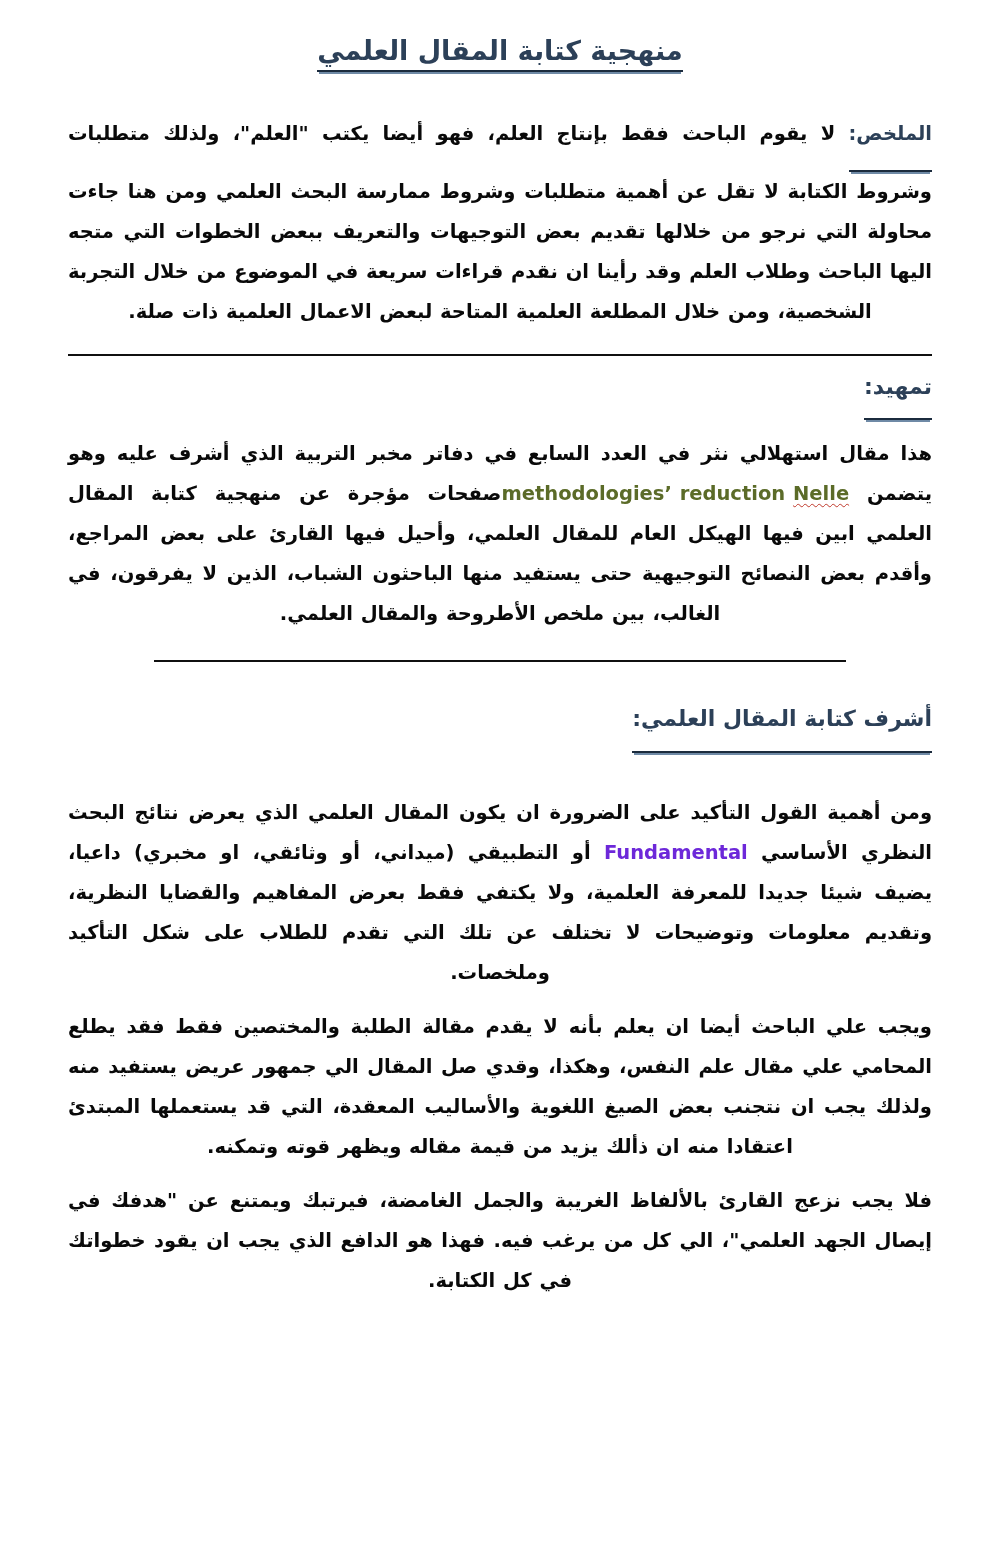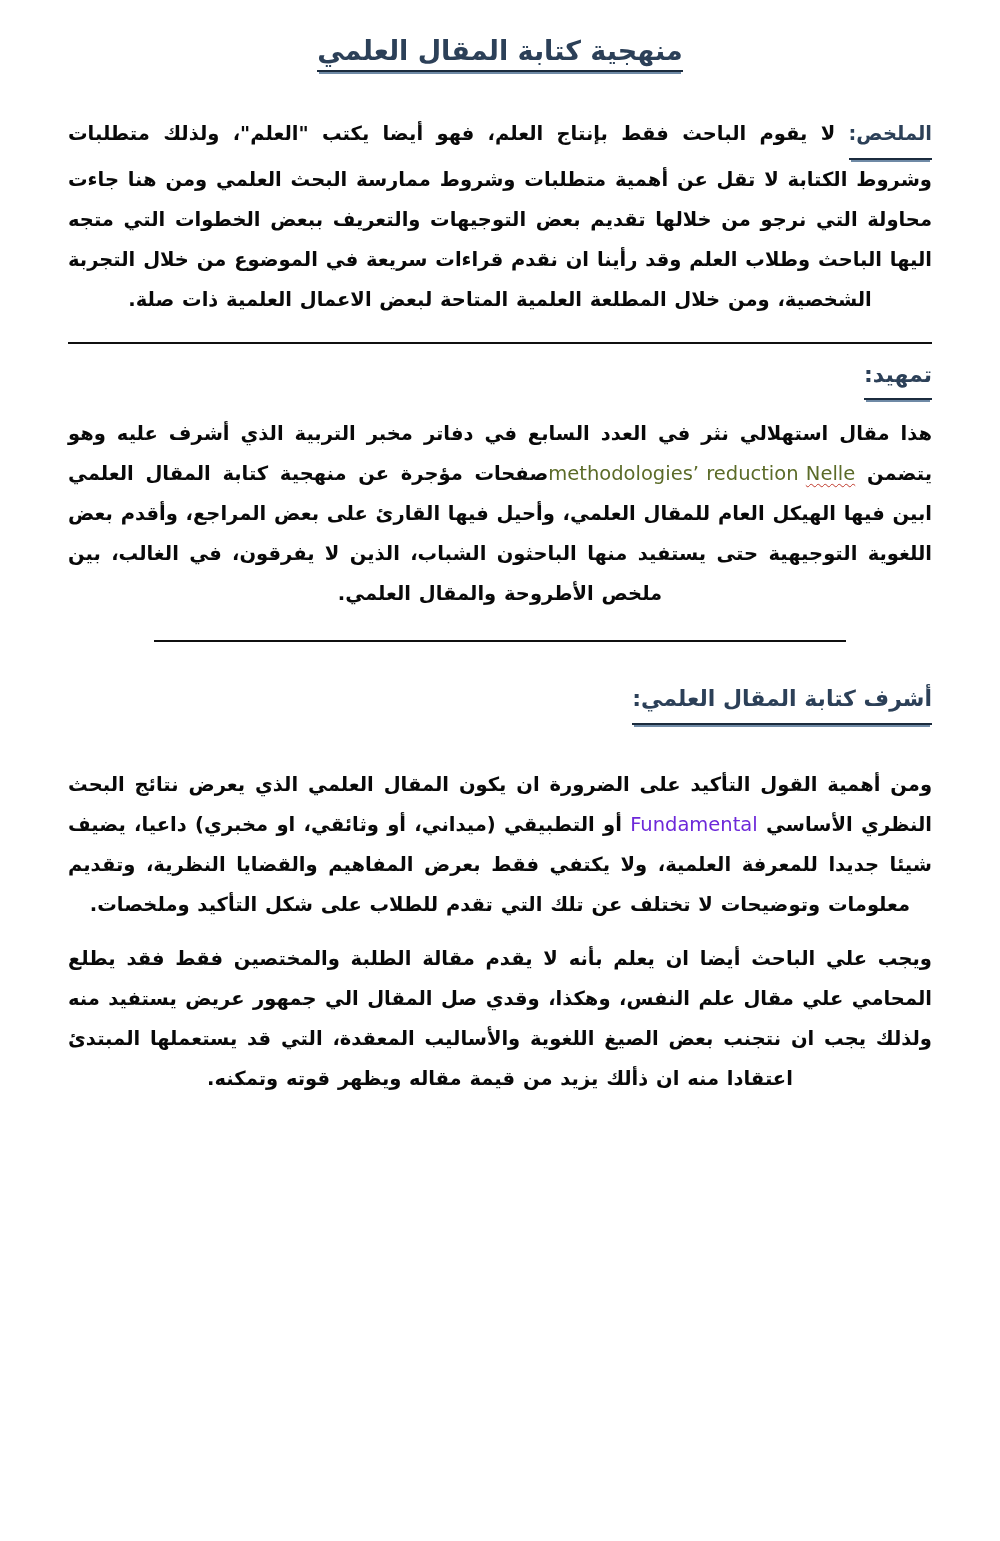--- a/index.html
+++ b/index.html
@@ -53,31 +53,31 @@
     line-height: 1.4;
     direction: rtl;
     text-align: right;
     margin: 0;
     padding: 0;
   }
   .sec-head .hd-inner {
     display: inline-block;
     border-bottom: 2.5px solid #1b2b3d;
     box-shadow: 0 4px 0 -2px #6f8aa6;
-    padding-bottom: 8px;
+    padding-bottom: 16px;
   }
 
   
   .inline-head {
     color: #2c4058;
     font-weight: bold;
     display: inline-block;
     border-bottom: 2.5px solid #1b2b3d;
     box-shadow: 0 4px 0 -2px #6f8aa6;
-    padding-bottom: 4px;
+    padding-bottom: 16px;
   }
 
   
   .para {
     direction: rtl;
     text-align: justify;
     text-align-last: center;
     font-size: 19.5px;
     font-weight: bold;
     line-height: 2.05;
@@ -90,21 +90,21 @@
     text-align: justify;
     text-align-last: center;
   }
   .para.block {
     text-align: justify;
     text-align-last: center;
   }
 
   .en {
     font-family: "DejaVu Sans", "Liberation Sans", sans-serif;
-    font-weight: normal;
+    font-weight: bold;
     direction: ltr;
     unicode-bidi: embed;
     display: inline-block;
   }
   .en-green { color: #5b6b28; }
   .en-olive { color: #6d28d9; }
 
   .spell {
     text-decoration: underline;
     text-decoration-style: wavy;
@@ -150,21 +150,21 @@
   <hr class="rule-full">
 
   <div class="sec-head">
     <span class="hd-inner">تمهيد:</span>
   </div>
 
   <div class="gap-sm"></div>
 
   <p class="para block"><span>هذا مقال استهلالي نثر في العدد السابع في دفاتر مخبر التربية الذي أشرف عليه وهو يتضمن</span>
     <span class="en en-green"><span>methodologies’ reduction</span>
-      <span class="spell">Nelle</span></span><span>صفحات مؤجرة عن منهجية كتابة المقال العلمي ابين فيها الهيكل العام للمقال العلمي، وأحيل فيها القارئ على بعض المراجع، وأقدم بعض اللغوية التوجيهية حتى يستفيد منها الباحثون الشباب، الذين لا يفرقون، في الغالب، بين ملخص الأطروحة والمقال العلمي.</span></p>
+      <span class="spell">Nelle</span></span><span>صفحات مؤجرة عن منهجية كتابة المقال العلمي ابين فيها الهيكل العام للمقال العلمي، وأحيل فيها القارئ على بعض المراجع، وأقدم بعض النصائح التوجيهية حتى يستفيد منها الباحثون الشباب، الذين لا يفرقون، في الغالب، بين ملخص الأطروحة والمقال العلمي.</span></p>
 
   <hr class="rule-short">
 
   <div class="gap-md"></div>
 
   <div class="sec-head">
     <span class="hd-inner">أشرف كتابة المقال العلمي:</span>
   </div>
 
   <div class="gap-md"></div>
@@ -175,14 +175,15 @@
   <p class="para block"><span>ومن أهمية القول التأكيد على الضرورة ان يكون المقال العلمي الذي يعرض نتائج البحث النظري الأساسي</span>
     <span class="en en-olive">Fundamental</span>
     <span>أو التطبيقي (ميداني، أو وثائقي، او مخبري) داعيا، يضيف شيئا جديدا للمعرفة العلمية، ولا يكتفي فقط بعرض المفاهيم والقضايا النظرية، وتقديم معلومات وتوضيحات لا تختلف عن تلك التي تقدم للطلاب على شكل التأكيد وملخصات.</span></p>
 
   <div class="gap-sm"></div>
 
   <p class="para block">ويجب علي الباحث أيضا ان يعلم بأنه لا يقدم مقالة الطلبة والمختصين فقط فقد يطلع المحامي علي مقال علم النفس، وهكذا، وقدي صل المقال الي جمهور عريض يستفيد منه ولذلك يجب ان نتجنب بعض الصيغ اللغوية والأساليب المعقدة، التي قد يستعملها المبتدئ اعتقادا منه ان ذألك يزيد من قيمة مقاله ويظهر قوته وتمكنه.</p>
 
   <div class="gap-sm"></div>
 
+  <p class="para block">فلا يجب نزعج القارئ بالألفاظ الغريبة والجمل الغامضة، فيرتبك ويمتنع عن "هدفك في إيصال الجهد العلمي"، الي كل من يرغب فيه. فهذا هو الدافع الذي يجب ان يقود خطواتك في كل الكتابة.</p>
 
 </div>
 
 </body></html>

